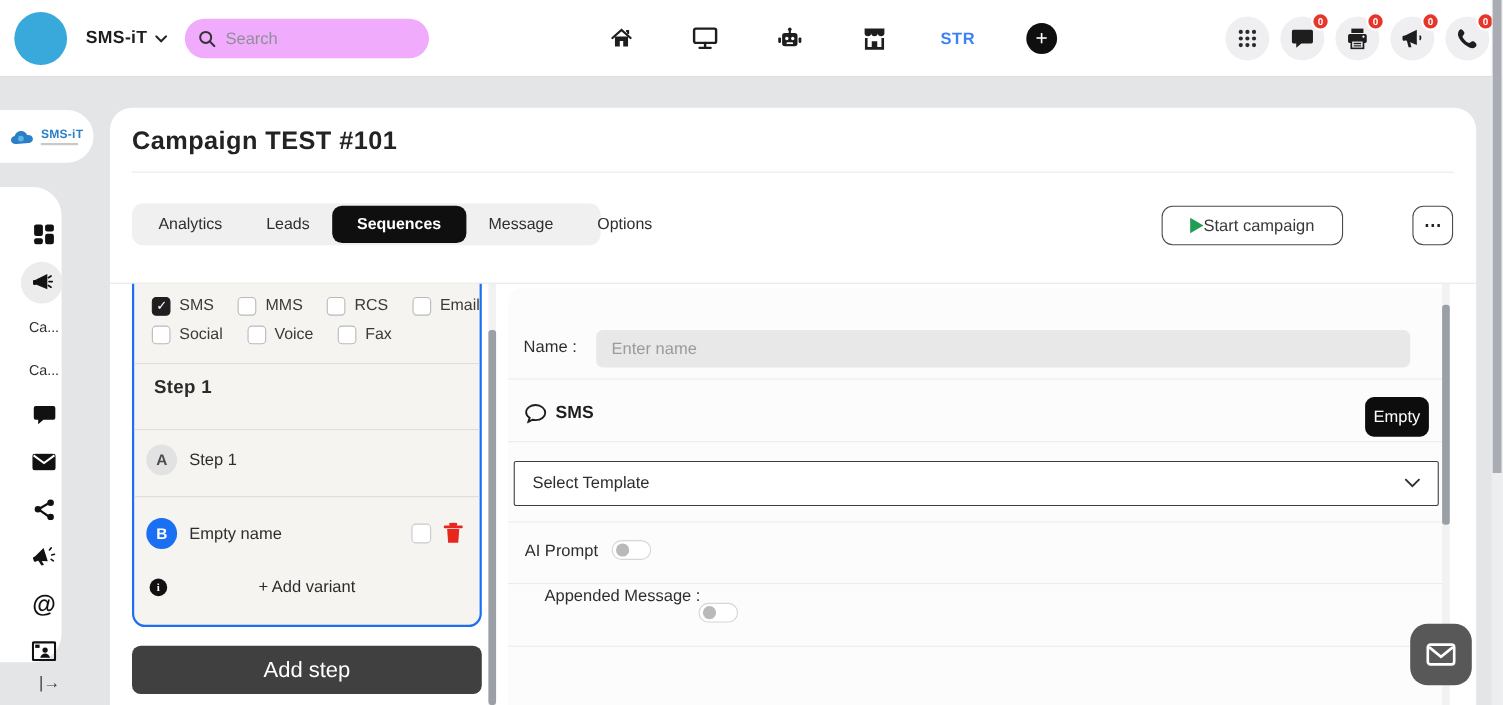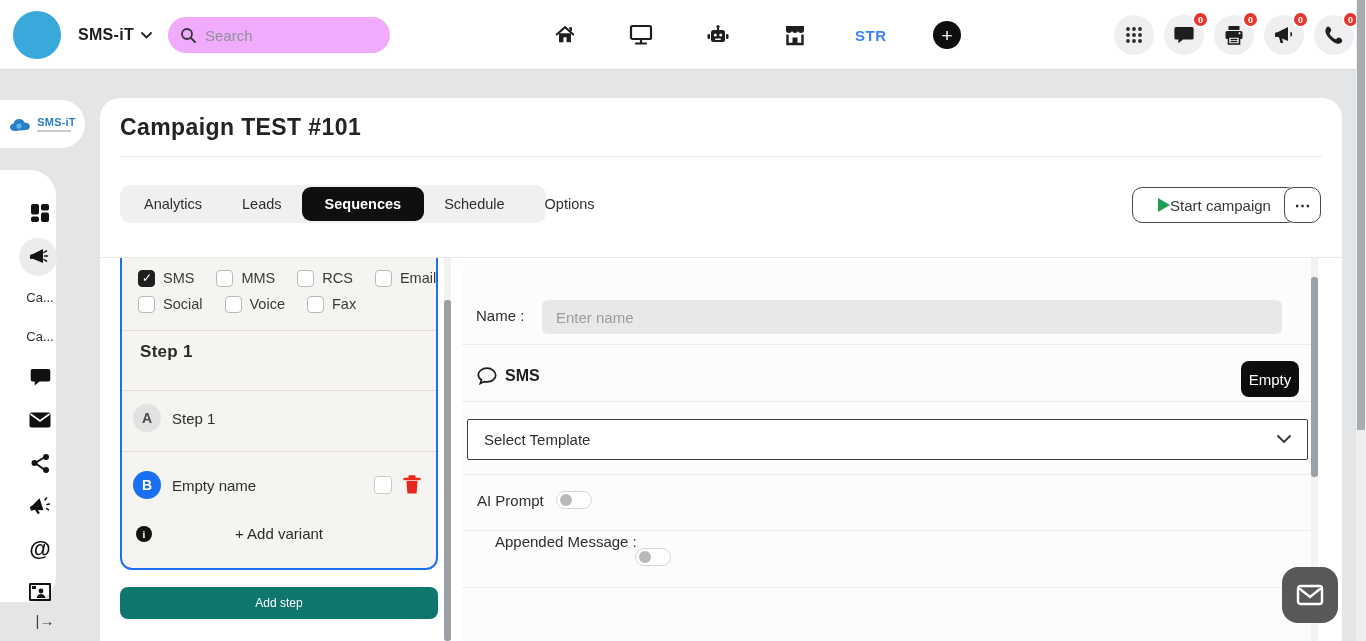--- a/index.html
+++ b/index.html
@@ -30,21 +30,21 @@
   .rail-label { font-size:13px; color:#2e2e2e; }
   .expand-btn { position:absolute; left:28px; top:606px; width:34px; height:28px; display:flex; align-items:center; justify-content:center; font-size:15px; color:#3d3d3d; cursor:pointer; }
 
   
   .card { position:absolute; left:100px; top:98px; width:1242px; height:543px; background:#fff; border-radius:20px 20px 0 0; overflow:hidden; z-index:8; }
   .page-title { position:absolute; left:20px; top:16px; font-size:23px; font-weight:600; letter-spacing:.4px; color:#232323; }
   .hr1 { position:absolute; left:20px; top:58px; width:1202px; height:1px; background:#e8e8e8; }
   .tabbar { position:absolute; left:20px; top:87px; width:426px; height:38px; background:#f0f0f0; border-radius:10px; display:flex; align-items:center; padding:0 4px; }
   .tab { padding:0 20px; height:38px; display:flex; align-items:center; font-size:14.5px; color:#2e2e2e; cursor:pointer; white-space:nowrap; }
   .tab.active { background:#0f0f0f; color:#fff; border-radius:9px; height:34px; padding:0 23px; font-weight:600; }
-  .start-btn { position:absolute; left:1032px; top:89px; width:165px; height:36px; border:1px solid #4a4a4a; border-radius:10px; background:#fff; display:flex; align-items:center; justify-content:center; font-size:15px; color:#383838; cursor:pointer; }
+  .start-btn { position:absolute; left:956px; top:89px; width:165px; height:36px; border:1px solid #4a4a4a; border-radius:10px; background:#fff; display:flex; align-items:center; justify-content:center; font-size:15px; color:#383838; cursor:pointer; }
   .play-tri { width:0; height:0; border-top:7px solid transparent; border-bottom:7px solid transparent; border-left:12px solid #1f9d55; }
   .more-btn { position:absolute; left:1184px; top:89px; width:37px; height:36px; border:1px solid #4a4a4a; border-radius:10px; background:#fff; display:flex; align-items:center; justify-content:center; font-size:16px; font-weight:700; color:#222; cursor:pointer; }
   .hr2 { position:absolute; left:0; top:159px; width:1242px; height:1px; background:#e8e8e8; }
   .content { position:absolute; left:0; top:160px; width:1242px; height:383px; overflow:hidden; }
 
   
   .seq-panel { position:absolute; left:20px; top:-14px; width:318px; height:326px; border:2px solid #1d6ff2; border-radius:12px; background:#f6f4f1; overflow:hidden; }
   .chan-row { position:absolute; left:16px; display:flex; align-items:center; gap:22px; height:24px; }
   .chan { display:flex; align-items:center; gap:8px; cursor:pointer; }
   .cb { width:17px; height:17px; border:1px solid #b9b9b9; border-radius:4px; background:#fff; flex:0 0 auto; position:relative; }
@@ -56,21 +56,21 @@
   .variant-row { position:absolute; left:0; width:100%; height:28px; display:flex; align-items:center; cursor:pointer; }
   .v-badge { width:28px; height:28px; border-radius:50%; margin-left:11px; display:flex; align-items:center; justify-content:center; font-size:14px; font-weight:600; }
   .v-badge.gray { background:#e2e2e2; color:#4a4a4a; }
   .v-badge.blue { background:#1a6ff2; color:#fff; }
   .v-name { margin-left:11px; font-size:15px; color:#2e2e2e; }
   .v-check { position:absolute; left:252px; width:18px; height:18px; border:1px solid #c9c9c9; border-radius:4px; background:#fff; cursor:pointer; }
   .v-trash { position:absolute; left:281px; width:18px; height:20px; cursor:pointer; }
   .addvar-row { position:absolute; left:0; top:279px; width:100%; height:20px; }
   .info-dot { position:absolute; left:14px; top:1px; width:16px; height:16px; border-radius:50%; background:#111; color:#fff; font-size:10px; font-weight:700; display:flex; align-items:center; justify-content:center; cursor:pointer; font-family:"Liberation Serif", serif; }
   .addvar-label { position:absolute; left:0; width:100%; text-align:center; font-size:15px; color:#2b2b2b; cursor:pointer; }
-  .add-step-btn { position:absolute; left:20px; top:329px; width:318px; height:32px; background:#0f766e; border:none; border-radius:8px; color:#fff; font-size:12px; display:flex; align-items:center; justify-content:center; cursor:pointer; font-family:inherit; }
+  .add-step-btn { position:absolute; left:20px; top:329px; width:318px; height:44px; background:#404040; border:none; border-radius:8px; color:#fff; font-size:20px; display:flex; align-items:center; justify-content:center; cursor:pointer; font-family:inherit; }
   .left-scroll-track { position:absolute; left:344px; top:0; width:7px; height:383px; background:#f2f2f2; }
   .left-scroll-thumb { position:absolute; left:0; top:42px; width:7px; height:341px; background:#9aa0a6; border-radius:3px; }
 
   
   .editor { position:absolute; left:362px; top:4px; width:849px; height:379px; background:#fcfcfc; border-radius:12px 0 0 0; }
   .ed-div { position:absolute; left:0; width:100%; height:1px; background:#ececec; }
   .name-label { position:absolute; left:14px; top:45px; font-size:15px; color:#2e2e2e; }
   .name-input { position:absolute; left:80px; top:38px; width:740px; height:34px; background:#e8e8e8; border:none; border-radius:6px; padding:0 14px; font-size:15px; color:#333; font-family:inherit; outline:none; }
   .name-input::placeholder { color:#9a9aa0; }
   .sms-header { position:absolute; left:15px; top:105px; display:flex; align-items:center; gap:8px; }
@@ -281,21 +281,21 @@
   </div>
 
   <div class="card">
     <div class="page-title">Campaign TEST #101</div>
     <div class="hr1"></div>
 
     <div class="tabbar">
       <div class="tab">Analytics</div>
       <div class="tab">Leads</div>
       <div class="tab active">Sequences</div>
-      <div class="tab">Schedule</div>
+      <div class="tab">Message</div>
       <div class="tab">Options</div>
     </div>
 
     <div class="start-btn">
       <span class="play-tri"></span>
       <span>Start campaign</span>
     </div>
     <div class="more-btn">
       <span>⋯</span>
     </div>

